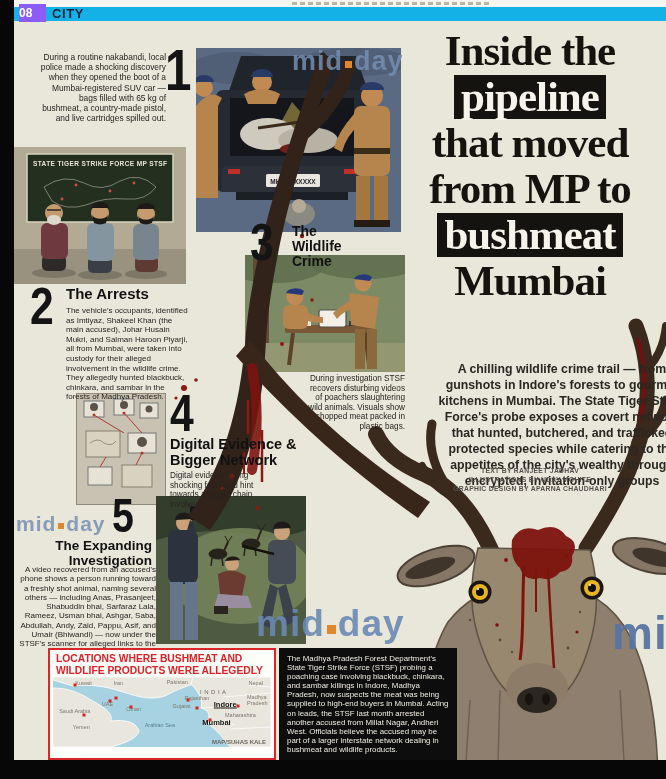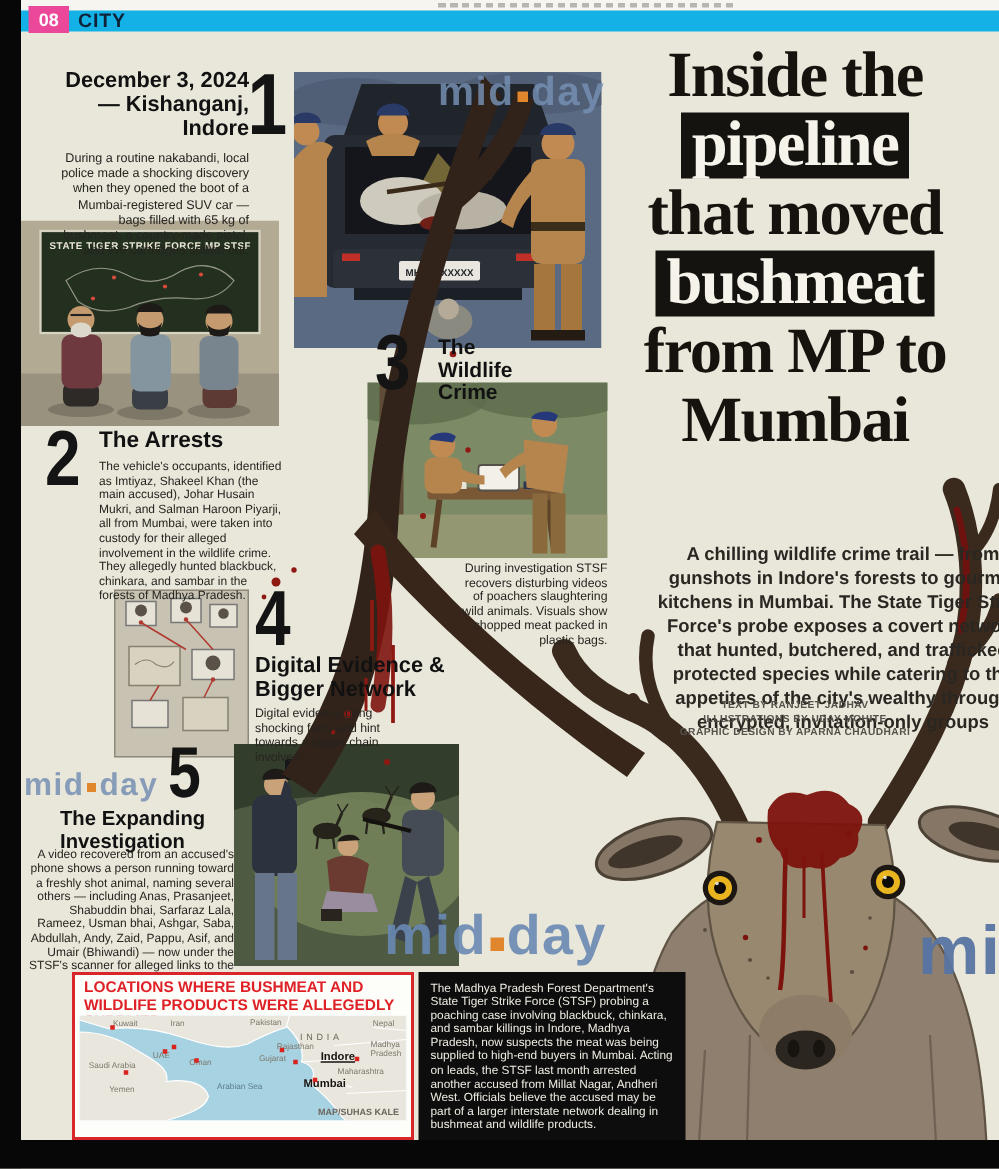--- a/index.html
+++ b/index.html
@@ -6,22 +6,22 @@
   #canvas{position:relative;width:666px;height:779px;background:#e9e7da;overflow:hidden;
           font-family:"Liberation Sans",sans-serif;}
   .abs{position:absolute;}
   
   .strip-left{left:0;top:0;width:14px;height:779px;background:#070707;z-index:30;}
   .strip-bottom{left:0;top:760px;width:666px;height:19px;background:#070707;z-index:30;}
   .strip-topwhite{left:14px;top:0;width:652px;height:7px;background:#f6f5f0;z-index:28;}
   .microtext-line{left:292px;top:2px;width:200px;height:3px;z-index:29;
      background:repeating-linear-gradient(90deg,#b9b6ae 0 5px,rgba(0,0,0,0) 5px 8px);}
   .cyanbar{left:14px;top:7px;width:652px;height:14px;background:#14b1e6;z-index:28;}
-  .pagebadge{left:19px;top:4px;width:27px;height:18px;background:#ec4899;color:#fff;z-index:29;
-     font-size:12px;font-weight:800;text-align:center;line-height:18px;}
+  .pagebadge{left:19px;top:4px;width:27px;height:18px;background:#8b5cf6;color:#fff;z-index:29;
+     font-size:12px;font-weight:800;line-height:18px;}
   .sectionlabel{left:52px;top:6px;z-index:29;font-size:13px;font-weight:800;color:#0e2238;letter-spacing:.6px;}
   
   .wm{z-index:8;font-weight:700;color:rgba(116,142,178,.85);letter-spacing:1px;white-space:nowrap;margin-top:20px;}
   .wm .wm-dot{display:inline-block;background:#e0862c;vertical-align:baseline;margin:0 2px 2px 2px;}
   .wm-top{left:292px;top:26px;font-size:27px;}
   .wm-top .wm-dot{width:7px;height:7px;}
   .wm-left{left:16px;top:492px;font-size:21px;}
   .wm-left .wm-dot{width:6px;height:6px;}
   .wm-center{left:256px;top:583px;font-size:37px;color:rgba(105,136,178,.9);}
   .wm-center .wm-dot{width:9px;height:9px;}
@@ -38,21 +38,21 @@
   .step2 .step-title{font-size:15px;line-height:16px;}
   .step2 .step-body{margin-top:4px;font-size:8px;line-height:9.6px;}
   .num2{left:30px;top:283px;font-size:52px;}
   .num3{left:250px;top:219px;font-size:52px;}
   .step3-title{left:292px;top:224px;width:78px;font-size:14px;line-height:15px;z-index:10;}
   .step3-caption{left:303px;top:374px;width:102px;text-align:right;font-size:8.2px;line-height:9.6px;z-index:10;}
   .num4{left:170px;top:390px;font-size:52px;}
   .step4-title{left:170px;top:437px;width:128px;font-size:14.5px;line-height:15.5px;z-index:10;}
   .step4-body{left:170px;top:471px;width:112px;font-size:8.2px;line-height:9.6px;z-index:10;}
   .num5{left:112px;top:494px;font-size:48px;}
-  .step5-title{left:40px;top:538px;width:112px;text-align:left;font-size:13.5px;line-height:15px;z-index:10;}
+  .step5-title{left:40px;top:538px;width:112px;text-align:right;font-size:13.5px;line-height:15px;z-index:10;}
   .step5-body{left:16px;top:565px;width:140px;text-align:right;font-size:8px;line-height:9.3px;z-index:10;}
   
   .headline{left:398px;top:28px;width:264px;text-align:center;z-index:10;
      font-family:"Liberation Serif",serif;color:#16130f;}
   .hl-line{line-height:46px;font-size:43px;font-weight:600;letter-spacing:-1px;}
   .hl-box{background:#15130f;color:#f5f3ea;display:inline-block;line-height:44px;padding:0 7px;margin:1px 0;}
   .standfirst{left:400px;top:361px;width:260px;text-align:center;z-index:10;
      font-size:12.3px;line-height:16px;font-weight:700;color:#2a2722;margin-left:32px;}
   .credits{left:400px;top:466px;width:260px;text-align:center;z-index:10;
      font-size:6.8px;line-height:9px;font-weight:700;color:#55504a;letter-spacing:.3px;}
@@ -354,21 +354,20 @@
     <span>mid</span><span class="wm-dot"></span><span>day</span>
   </div>
   <div class="abs wm wm-center">
     <span>mid</span><span class="wm-dot"></span><span>day</span>
   </div>
   <div class="abs wm wm-right">
     <span>mid</span>
   </div>
 
   <div class="abs step1">
-    <div class="step-title">December 3, 2024 — Kishanganj, Indore</div>
     <div class="step-body">During a routine nakabandi, local police made a shocking discovery when they opened the boot of a Mumbai-registered SUV car — bags filled with 65 kg of bushmeat, a country-made pistol, and live cartridges spilled out.</div>
   </div>
   <div class="abs num num1">1</div>
 
   <div class="abs num num2">2</div>
   <div class="abs step2">
     <div class="step-title">The Arrests</div>
     <div class="step-body">The vehicle's occupants, identified as Imtiyaz, Shakeel Khan (the main accused), Johar Husain Mukri, and Salman Haroon Piyarji, all from Mumbai, were taken into custody for their alleged involvement in the wildlife crime. They allegedly hunted blackbuck, chinkara, and sambar in the forests of Madhya Pradesh.</div>
   </div>
 
@@ -381,22 +380,22 @@
   <div class="abs step-title step4-title">Digital Evidence &amp; Bigger Network</div>
 
   <div class="abs num num5">5</div>
   <div class="abs step-title step5-title">The Expanding Investigation</div>
   <div class="abs step-body step5-body">A video recovered from an accused's phone shows a person running toward a freshly shot animal, naming several others — including Anas, Prasanjeet, Shabuddin bhai, Sarfaraz Lala, Rameez, Usman bhai, Ashgar, Saba, Abdullah, Andy, Zaid, Pappu, Asif, and Umair (Bhiwandi) — now under the STSF's scanner for alleged links to the wildlife crime.</div>
 
   <div class="abs headline">
       <div class="hl-line"><span class="hl-plain">Inside the</span></div>
       <div class="hl-line"><span class="hl-box">pipeline</span></div>
       <div class="hl-line"><span class="hl-plain">that moved</span></div>
+      <div class="hl-line"><span class="hl-plain">from MP to</span></div>
       <div class="hl-line"><span class="hl-box">bushmeat</span></div>
-      <div class="hl-line"><span class="hl-plain">from MP to</span></div>
       <div class="hl-line"><span class="hl-plain">Mumbai</span></div>
     </div>
   <div class="abs standfirst">A chilling wildlife crime trail — from gunshots in Indore's forests to gourmet kitchens in Mumbai. The State Tiger Strike Force's probe exposes a covert network that hunted, butchered, and trafficked protected species while catering to the appetites of the city's wealthy through encrypted, invitation-only groups</div>
   <div class="abs credits">
       <div>TEXT BY RANJEET JADHAV</div>
       <div>ILLUSTRATIONS BY UDAY MOHITE</div>
       <div>GRAPHIC DESIGN BY APARNA CHAUDHARI</div>
     </div>
 
   <div class="abs redbox">

